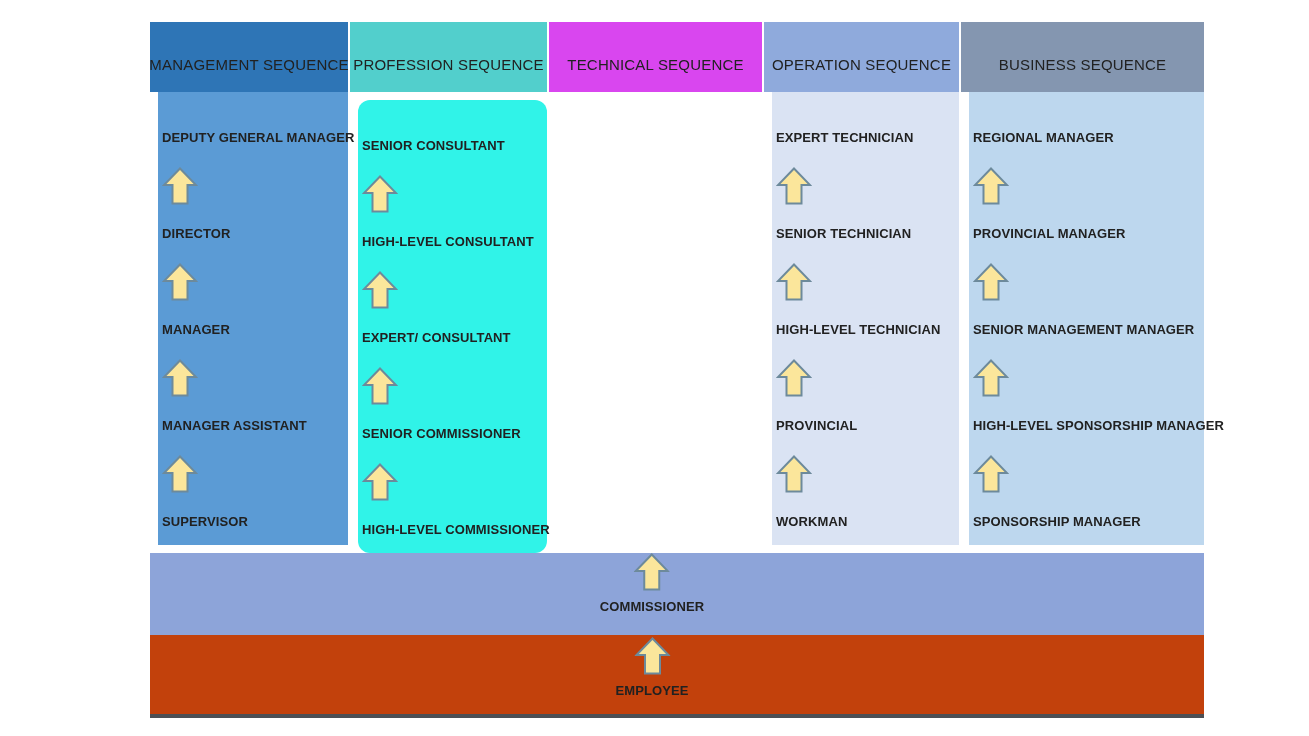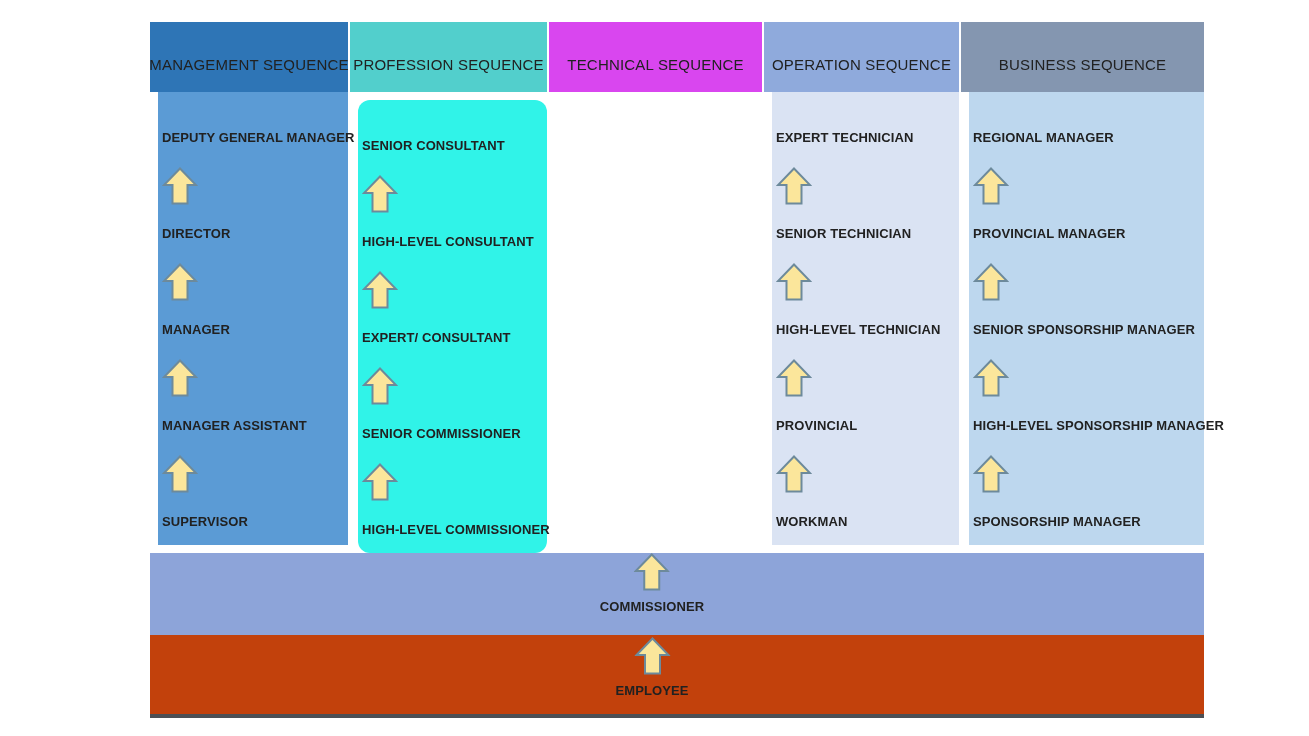--- a/index.html
+++ b/index.html
@@ -132,21 +132,21 @@
         <div class="column-header" style="background: rgb(132, 150, 176);">BUSINESS SEQUENCE</div>
         <div class="column-body" style="background: rgb(189, 215, 238);">
           <div class="level">REGIONAL MANAGER</div>
           <svg class="arrow" viewBox="0 0 36 38">
               <use href="#arrow-up-shape"></use>
             </svg>
           <div class="level">PROVINCIAL MANAGER</div>
           <svg class="arrow" viewBox="0 0 36 38">
               <use href="#arrow-up-shape"></use>
             </svg>
-          <div class="level">SENIOR SPONSORSHIP MANAGER</div>
+          <div class="level">SENIOR MANAGEMENT MANAGER</div>
           <svg class="arrow" viewBox="0 0 36 38">
               <use href="#arrow-up-shape"></use>
             </svg>
           <div class="level">HIGH-LEVEL SPONSORSHIP MANAGER</div>
           <svg class="arrow" viewBox="0 0 36 38">
               <use href="#arrow-up-shape"></use>
             </svg>
           <div class="level">SPONSORSHIP MANAGER</div>
         </div>
       </div>

